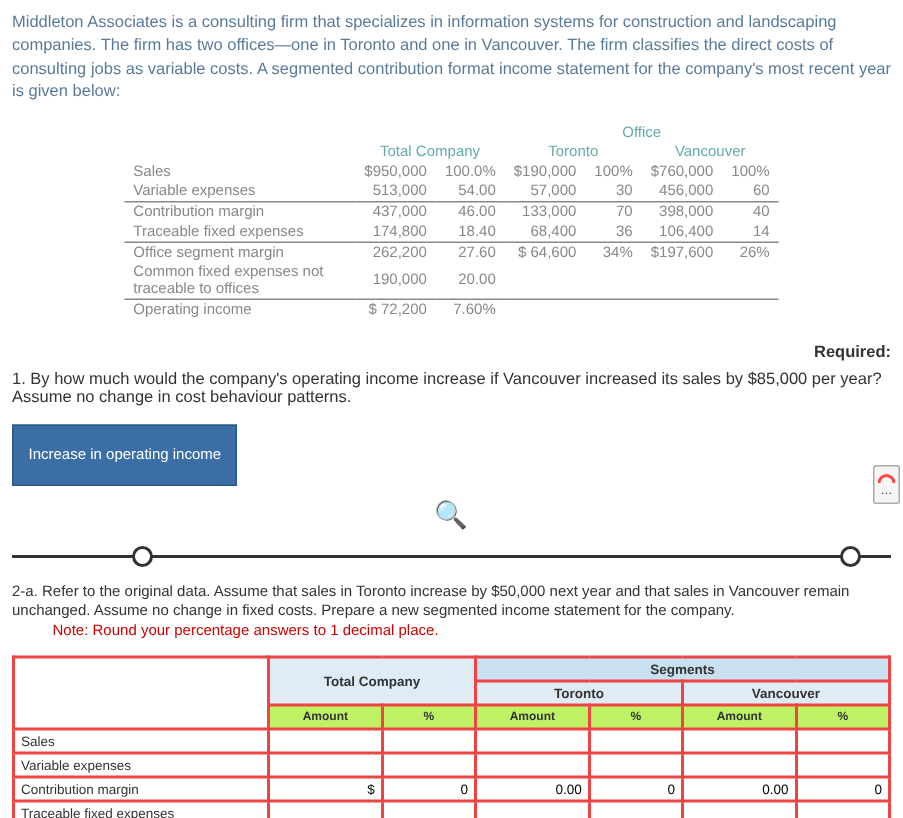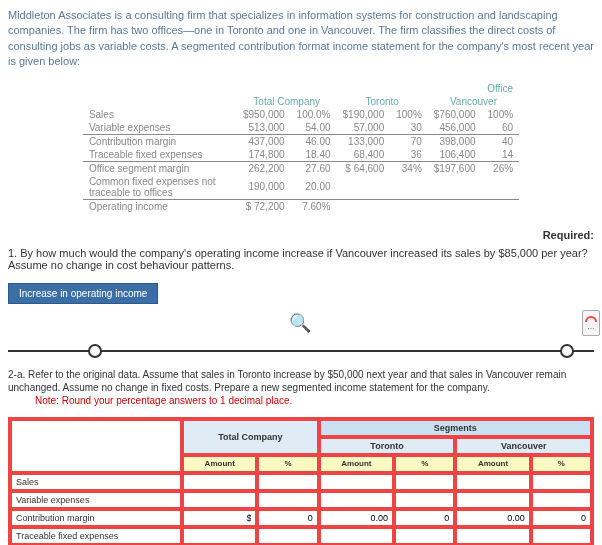--- a/index.html
+++ b/index.html
@@ -25,21 +25,21 @@
   .income-table th, .income-table td {
     padding: 1px 6px;
     text-align: right;
     white-space: nowrap;
   }
   .income-table .row-label {
     text-align: left;
     padding-right: 8px;
   }
   .income-table .office-hdr {
-    text-align: right;
+    text-align: center;
     color: #6aa;
   }
   .income-table .col-hdr {
     text-align: center;
     color: #6aa;
   }
   .income-table .section-border td {
     border-bottom: 1px solid #888;
   }
   .required {
@@ -47,21 +47,21 @@
     margin-bottom: 6px;
     text-align: right;
   }
   .question {
     margin-bottom: 12px;
     font-size: 11px;
   }
   .tab {
     background: #3a6ea5;
     color: #fff;
-    padding: 4px 10px;
+    padding: 14px 10px;
     font-size: 10px;
     display: inline-block;
     border: 1px solid #2a5a8a;
   }
   .magnify {
     text-align: center;
     margin: 8px 0 4px 0;
   }
   .magnify-icon {
     font-size: 18px;
@@ -93,37 +93,37 @@
     color: #c00;
     font-size: 10px;
     padding-left: 27px;
   }
   .answer-table {
     border-collapse: collapse;
     font-size: 9px;
     width: 100%;
   }
   .answer-table th, .answer-table td {
-    border: 4px solid #ef4444;
+    border: 2px solid #ef4444;
     padding: 0 4px;
     height: 14px;
     text-align: center;
   }
   .answer-table .row-lbl {
     text-align: left;
     width: 160px;
   }
   .answer-table .seg-hdr {
     background: #c8e0f0;
   }
   .answer-table .col-hdr2 {
     background: #e0ecf5;
   }
   .answer-table .sub-hdr {
-    background: #fef9c3;
+    background: #bef264;
     font-size: 8px;
   }
   .answer-table input {
     width: 100%;
     border: none;
     font-size: 9px;
     text-align: right;
     padding: 0;
     background: transparent;
   }

